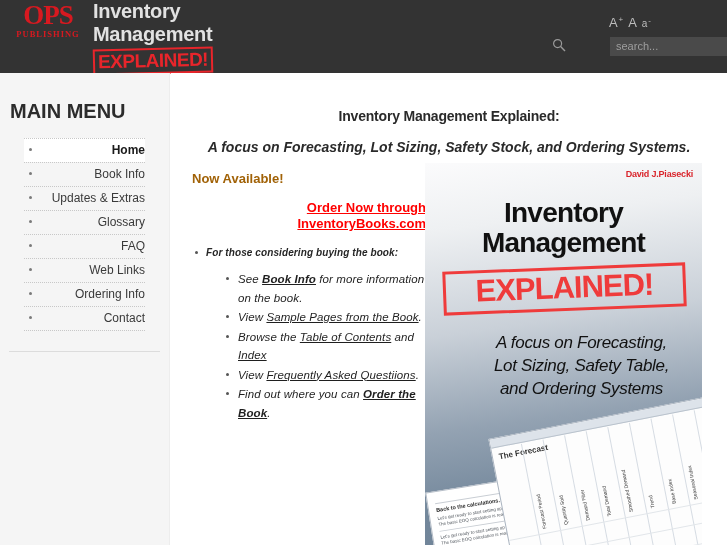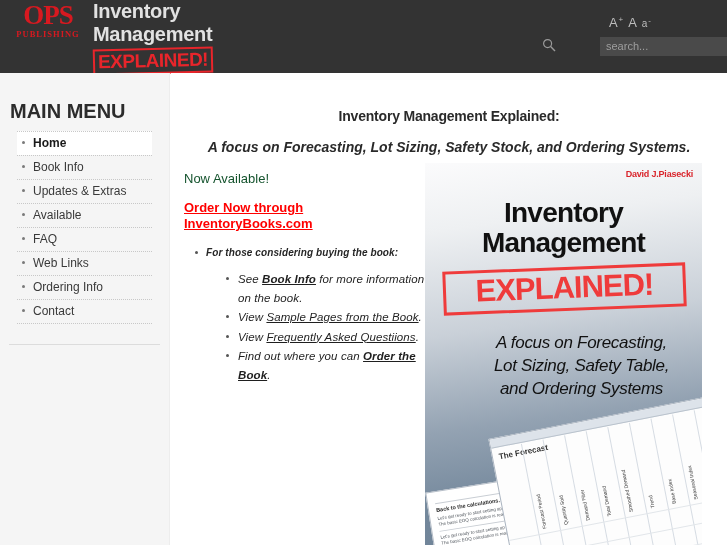--- a/index.html
+++ b/index.html
@@ -71,21 +71,21 @@
     letter-spacing: 1px;
   }
   #fontsize-controls span { cursor: pointer; }
   #fontsize-controls sup, #fontsize-controls sub {
     font-size: 8px; vertical-align: super;
   }
   .fs-small { font-size: 10px; }
 
   
   #search-wrap {
-    position: absolute; right: 10px; top: 36px;
+    position: absolute; right: 0; top: 36px;
     width: 153px; height: 19px; padding-left: 36px;
   }
   #search-icon {
     position: absolute; left: -22px; top: 2px;
     width: 14px; height: 14px;
     color: #9a9a9a;
   }
   #search-input {
     width: 153px; height: 19px;
     background: #4a4a4a;
@@ -106,21 +106,21 @@
     border-right: 1px solid #ededed;
     padding: 0 9px;
   }
   #main-menu-title {
     font-size: 20px;
     font-weight: bold;
     color: #2c2c2c;
     letter-spacing: 0px;
     margin: 27px 0 6px 1px;
   }
-  #menu-list { list-style: none; margin: 8px; padding: 0; }
+  #menu-list { list-style: none; margin: 15px; padding: 0; text-align: right; }
   #menu-list li {
     border-top: 1px dotted #c8c8c8;
     font-size: 12px;
     color: #3a3a3a;
     padding: 5px 0 5px 16px;
     position: relative;
     cursor: pointer;
     line-height: 13px;
   }
   #menu-list li:last-child { border-bottom: 1px dotted #c8c8c8; }
@@ -168,33 +168,34 @@
     line-height: 19px;
   }
 
   #cols { position: relative; margin-top: 14px; }
   #left-col {
     position: absolute; left: 13px; top: 0;
     width: 242px;
   }
   #now-available {
     font-size: 13px;
-    font-weight: normal;
-    color: #14532d;
-    margin: 0 0 14px 0;
+    font-weight: bold;
+    color: #a16207;
+    margin: 0 0 14px 8px;
   }
   #order-link {
     display: block;
     color: #ff0000;
     font-size: 13px;
     font-weight: bold;
     text-decoration: underline;
     line-height: 16px;
     margin-bottom: 14px;
     cursor: pointer;
+    text-align: right;
   }
   #welcome-text {
     font-size: 11.5px;
     color: #262626;
     line-height: 16.5px;
     margin: 0;
   }
   #quicklinks {
     list-style: none;
     margin: 14px 0 0 0;
@@ -361,21 +362,21 @@
     <input id="search-input" type="text" placeholder="search..." style="">
   </div>
 </div>
 
 <div id="sidebar">
   <div id="main-menu-title">MAIN MENU</div>
   <ul id="menu-list">
     <li class="active"><span>Home</span></li>
     <li><span>Book Info</span></li>
     <li><span>Updates &amp; Extras</span></li>
-    <li><span>Available</span></li>
+    <li><span>Glossary</span></li>
     <li><span>FAQ</span></li>
     <li><span>Web Links</span></li>
     <li><span>Ordering Info</span></li>
     <li><span>Contact</span></li>
   </ul>
   <hr id="sidebar-rule">
 </div>
 
 <div id="content">
 
@@ -393,20 +394,21 @@
       </a>
 
 
       <ul id="quicklinks">
         <li>
           <span>For those considering buying the book:</span>
 
           <ul id="sublinks">
             <li><span>See </span><span class="ln-b">Book Info</span><span> for more information on the book.</span></li>
             <li><span>View </span><span class="ln">Sample Pages from the Book</span><span>.</span></li>
+            <li><span>Browse the </span><span class="ln">Table of Contents</span><span> and </span><span class="ln">Index</span></li>
             <li><span>View </span><span class="ln">Frequently Asked Questiions</span><span>.</span></li>
             <li><span>Find out where you can </span><span class="ln-b">Order the Book</span><span>.</span></li>
           </ul>
         </li>
       </ul>
     </div>
 
     <div id="book-cover">
       <div id="cover-author">David J.Piasecki</div>
       <div id="cover-title">

